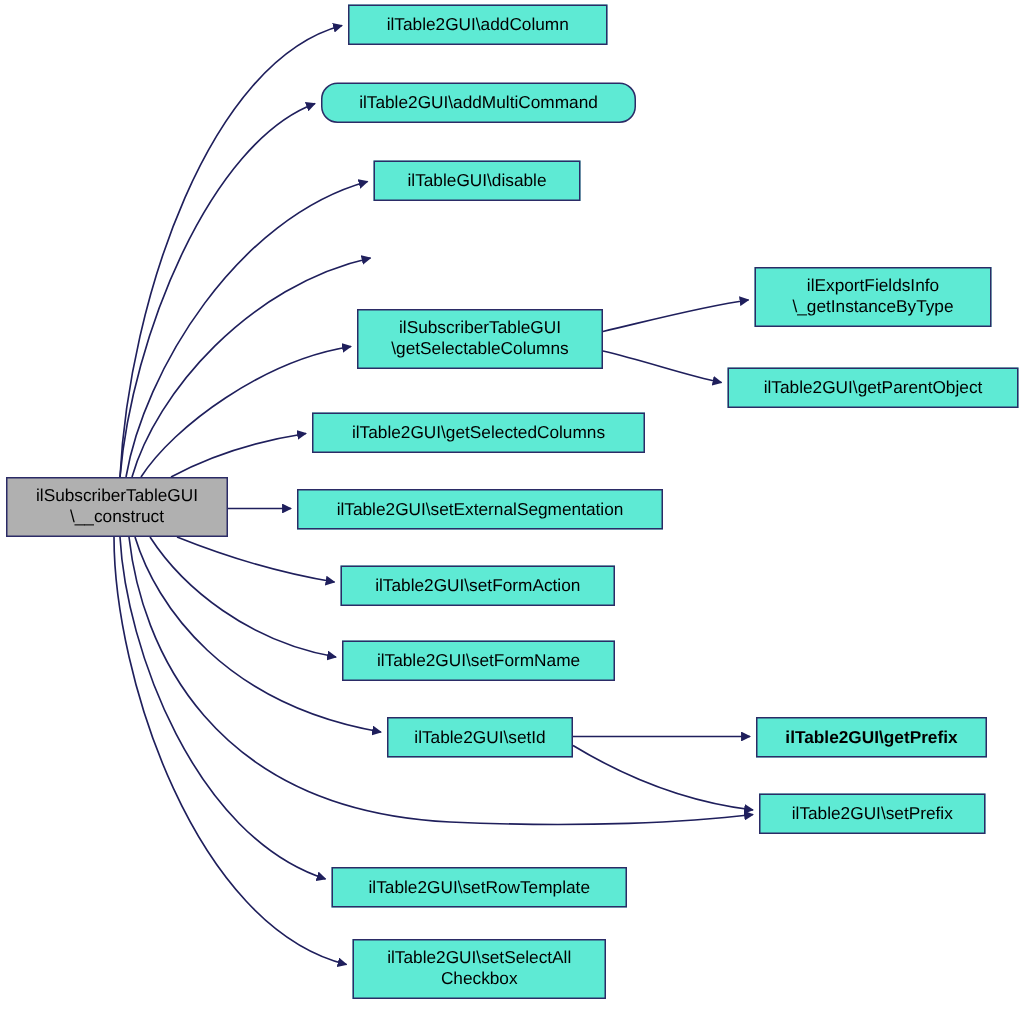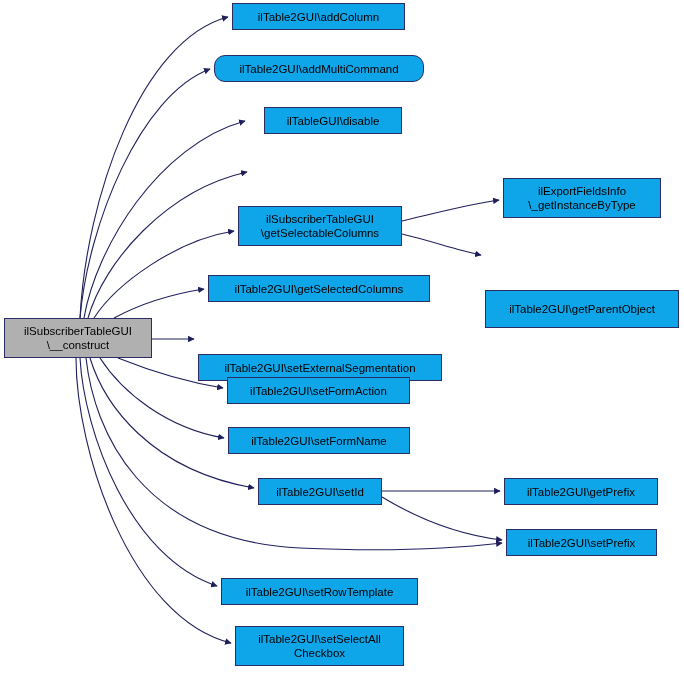--- a/index.html
+++ b/index.html
@@ -20,21 +20,21 @@
     left: 0;
     top: 0;
     width: 684px;
     height: 677px;
     pointer-events: none;
   }
   .node {
     position: absolute;
     box-sizing: border-box;
     border: 1px solid #2b2b66;
-    background: #0ea5e9;
+    background: #5eead4;
     color: #000000;
     font-size: 11.5px;
     line-height: 14px;
     display: flex;
     align-items: center;
     justify-content: center;
     text-align: center;
     white-space: pre-line;
     padding: 1px 4px;
   }
@@ -70,29 +70,29 @@
       <path d="M 402 234 C 432 241 456 250 481 255"></path>
       <path d="M 382 491 L 500 491"></path>
       <path d="M 382 497 C 420 520 460 535 502 540"></path>
     </g>
   </svg>
 
   <div class="node current" style="left:4px;  top:318px; width:148px; height:40px;">ilSubscriberTableGUI
 \__construct</div>
   <div class="node" style="left:232px; top:3px;   width:173px; height:27px;">ilTable2GUI\addColumn</div>
   <div class="node" style="left:214px; top:55px;  width:210px; height:27px;border-radius:11px;">ilTable2GUI\addMultiCommand</div>
-  <div class="node" style="left:249px; top:107px; width:138px; height:27px;margin-left:15px;">ilTableGUI\disable</div>
+  <div class="node" style="left:249px; top:107px; width:138px; height:27px;">ilTableGUI\disable</div>
   <div class="node" style="left:238px; top:206px; width:164px; height:40px;">ilSubscriberTableGUI
 \getSelectableColumns</div>
   <div class="node" style="left:208px; top:275px; width:222px; height:27px;">ilTable2GUI\getSelectedColumns</div>
-  <div class="node" style="left:198px; top:326px; width:244px; height:27px;margin-top:28px;">ilTable2GUI\setExternalSegmentation</div>
+  <div class="node" style="left:198px; top:326px; width:244px; height:27px;">ilTable2GUI\setExternalSegmentation</div>
   <div class="node" style="left:227px; top:377px; width:183px; height:27px;text-align:center;">ilTable2GUI\setFormAction</div>
   <div class="node" style="left:228px; top:427px; width:182px; height:27px;">ilTable2GUI\setFormName</div>
   <div class="node" style="left:258px; top:478px; width:124px; height:27px;">ilTable2GUI\setId</div>
   <div class="node" style="left:221px; top:578px; width:197px; height:27px;">ilTable2GUI\setRowTemplate</div>
   <div class="node" style="left:235px; top:626px; width:169px; height:40px;">ilTable2GUI\setSelectAll
 Checkbox</div>
   <div class="node" style="left:503px; top:178px; width:158px; height:40px;">ilExportFieldsInfo
 \_getInstanceByType</div>
-  <div class="node" style="left:485px; top:245px; width:194px; height:38px;margin-top:45px;">ilTable2GUI\getParentObject</div>
-  <div class="node" style="left:504px; top:478px; width:154px; height:27px;">ilTable2GUI\getPrefix</div>
+  <div class="node" style="left:485px; top:245px; width:194px; height:27px;">ilTable2GUI\getParentObject</div>
+  <div class="node" style="left:504px; top:478px; width:154px; height:27px;font-weight:bold;">ilTable2GUI\getPrefix</div>
   <div class="node" style="left:506px; top:529px; width:151px; height:27px;">ilTable2GUI\setPrefix</div>
 </div>
 
 </body></html>

